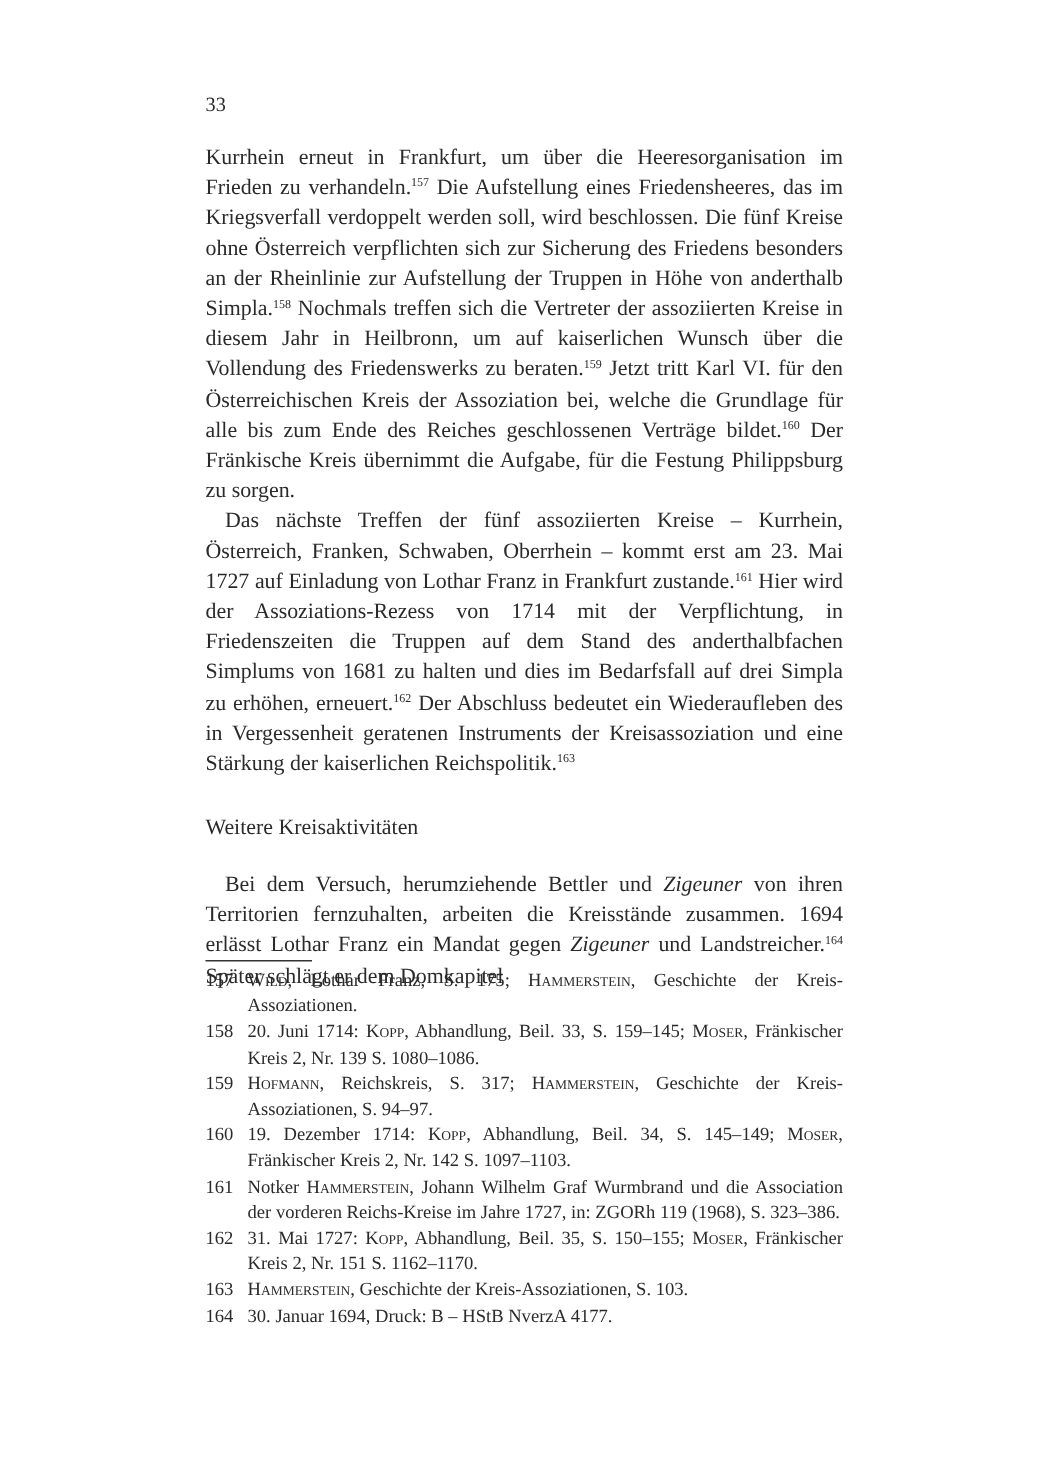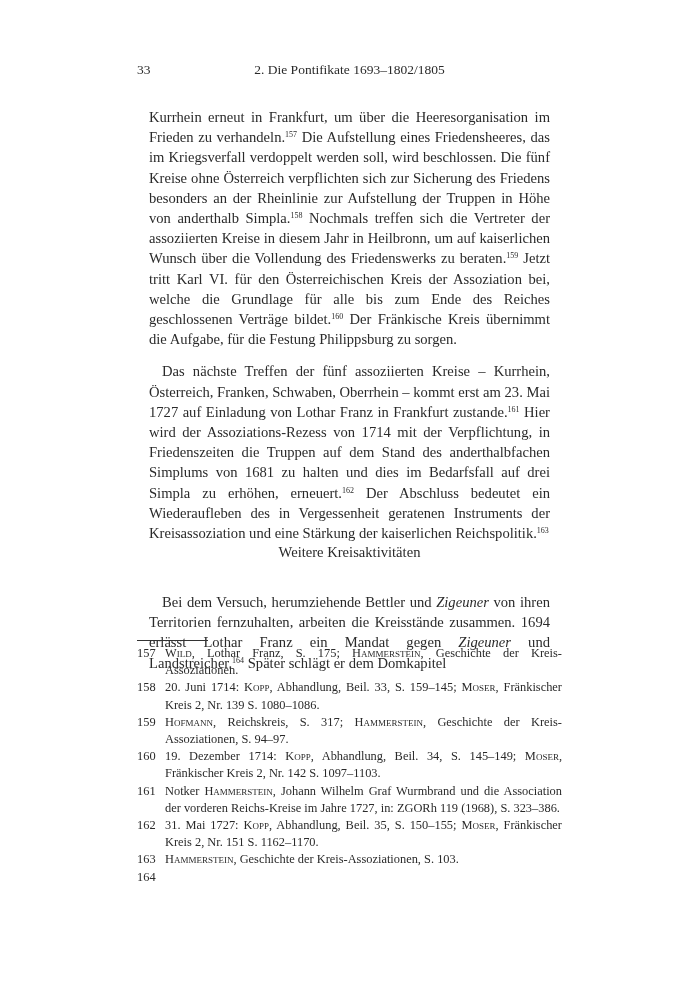--- a/index.html
+++ b/index.html
@@ -3,39 +3,38 @@
   <meta charset="utf-8">
   <style>
     html, body { margin: 0; padding: 0; background: #ffffff; }
     body { width: 700px; height: 988px; position: relative; overflow: hidden;
       font-family: "Liberation Serif", "DejaVu Serif", serif; color: #2a2a2a; }
     .page { position: absolute; left: 137px; top: 0; width: 425px; }
     .header { position: absolute; top: 62px; left: 0; width: 425px; height: 20px; font-size: 13.5px; }
     .page-num { position: absolute; left: 0; top: 0; }
     .running-head { position: absolute; left: 0; width: 425px; text-align: center; top: 0; }
     .body-text { position: absolute; top: 95px; left: 0; width: 425px; font-size: 14.6px; line-height: 20.2px; }
-    .para { margin: 12px; text-align: justify; text-align-last: left; }
+    .para { margin: 0; text-align: justify; text-align-last: left; }
     .para.indent { text-indent: 13px; }
     sup { font-size: 8px; vertical-align: 5px; line-height: 0; }
-    .section-heading { position: absolute; top: 544px; left: 0; width: 425px; text-align: center; font-size: 14.6px; }
+    .section-heading { position: absolute; top: 544px; left: 0; width: 425px; font-size: 14.6px; }
     .body-text-2 { position: absolute; top: 580px; left: 0; width: 425px; font-size: 14.6px; line-height: 20.2px; }
     .fn-rule { position: absolute; top: 640px; left: 0; width: 71px; border-top: 1px solid #333; }
     .footnotes { position: absolute; top: 645px; left: 0; width: 425px; font-size: 12.4px; line-height: 17.2px; }
     .fn { position: relative; padding-left: 28px; text-align: justify; text-align-last: left; }
     .fn-num { position: absolute; left: 0; top: 0; }
     .sc { font-variant: small-caps; margin-top: 40px; }
     em { font-style: italic; }
   </style>
 </head>
 <body>
 
 <div class="page">
   <div class="header">
     <span class="page-num">33</span>
-    <span class="running-head">2. Die Pontifikate 1693–1802/1805</span>
   </div>
 
   <div class="body-text">
     <p class="para"><span>Kurrhein erneut in Frankfurt, um über die Heeresorganisation im Frieden zu verhandeln.</span><sup>157</sup><span> Die Aufstellung eines Friedensheeres, das im Kriegsverfall verdoppelt werden soll, wird beschlossen. Die fünf Kreise ohne Österreich verpflichten sich zur Sicherung des Friedens besonders an der Rheinlinie zur Aufstellung der Truppen in Höhe von anderthalb Simpla.</span><sup>158</sup><span> Nochmals treffen sich die Vertreter der assoziierten Kreise in diesem Jahr in Heilbronn, um auf kaiserlichen Wunsch über die Vollendung des Friedenswerks zu beraten.</span><sup>159</sup><span> Jetzt tritt Karl VI. für den Österreichischen Kreis der Assoziation bei, welche die Grundlage für alle bis zum Ende des Reiches geschlossenen Verträge bildet.</span><sup>160</sup><span> Der Fränkische Kreis übernimmt die Aufgabe, für die Festung Philippsburg zu sorgen.</span></p>
     <p class="para indent"><span>Das nächste Treffen der fünf assoziierten Kreise – Kurrhein, Österreich, Franken, Schwaben, Oberrhein – kommt erst am 23. Mai 1727 auf Einladung von Lothar Franz in Frankfurt zustande.</span><sup>161</sup><span> Hier wird der Assoziations-Rezess von 1714 mit der Verpflichtung, in Friedenszeiten die Truppen auf dem Stand des anderthalbfachen Simplums von 1681 zu halten und dies im Bedarfsfall auf drei Simpla zu erhöhen, erneuert.</span><sup>162</sup><span> Der Abschluss bedeutet ein Wiederaufleben des in Vergessenheit geratenen Instruments der Kreisassoziation und eine Stärkung der kaiserlichen Reichspolitik.</span><sup>163</sup></p>
   </div>
 
   <div class="section-heading">Weitere Kreisaktivitäten</div>
 
   <div class="body-text-2">
@@ -44,15 +43,15 @@
 
   <div class="fn-rule"></div>
   <div class="footnotes" id="footnotes">
       <div class="fn"><span class="fn-num">157</span><span class="sc">Wild</span><span>, Lothar Franz, S. 175; </span><span class="sc">Hammerstein</span><span>, Geschichte der Kreis-Assoziationen.</span></div>
       <div class="fn"><span class="fn-num">158</span><span>20. Juni 1714: </span><span class="sc">Kopp</span><span>, Abhandlung, Beil. 33, S. 159–145; </span><span class="sc">Moser</span><span>, Fränkischer Kreis 2, Nr. 139 S. 1080–1086.</span></div>
       <div class="fn"><span class="fn-num">159</span><span class="sc">Hofmann</span><span>, Reichskreis, S. 317; </span><span class="sc">Hammerstein</span><span>, Geschichte der Kreis-Assoziationen, S. 94–97.</span></div>
       <div class="fn"><span class="fn-num">160</span><span>19. Dezember 1714: </span><span class="sc">Kopp</span><span>, Abhandlung, Beil. 34, S. 145–149; </span><span class="sc">Moser</span><span>, Fränkischer Kreis 2, Nr. 142 S. 1097–1103.</span></div>
       <div class="fn"><span class="fn-num">161</span><span>Notker </span><span class="sc">Hammerstein</span><span>, Johann Wilhelm Graf Wurmbrand und die Association der vorderen Reichs-Kreise im Jahre 1727, in: ZGORh 119 (1968), S. 323–386.</span></div>
       <div class="fn"><span class="fn-num">162</span><span>31. Mai 1727: </span><span class="sc">Kopp</span><span>, Abhandlung, Beil. 35, S. 150–155; </span><span class="sc">Moser</span><span>, Fränkischer Kreis 2, Nr. 151 S. 1162–1170.</span></div>
       <div class="fn"><span class="fn-num">163</span><span class="sc">Hammerstein</span><span>, Geschichte der Kreis-Assoziationen, S. 103.</span></div>
-      <div class="fn"><span class="fn-num">164</span></div>
+      <div class="fn"><span class="fn-num">164</span><span>30. Januar 1694, Druck: B – HStB NverzA 4177.</span></div>
     </div>
 </div>
 
 </body></html>

